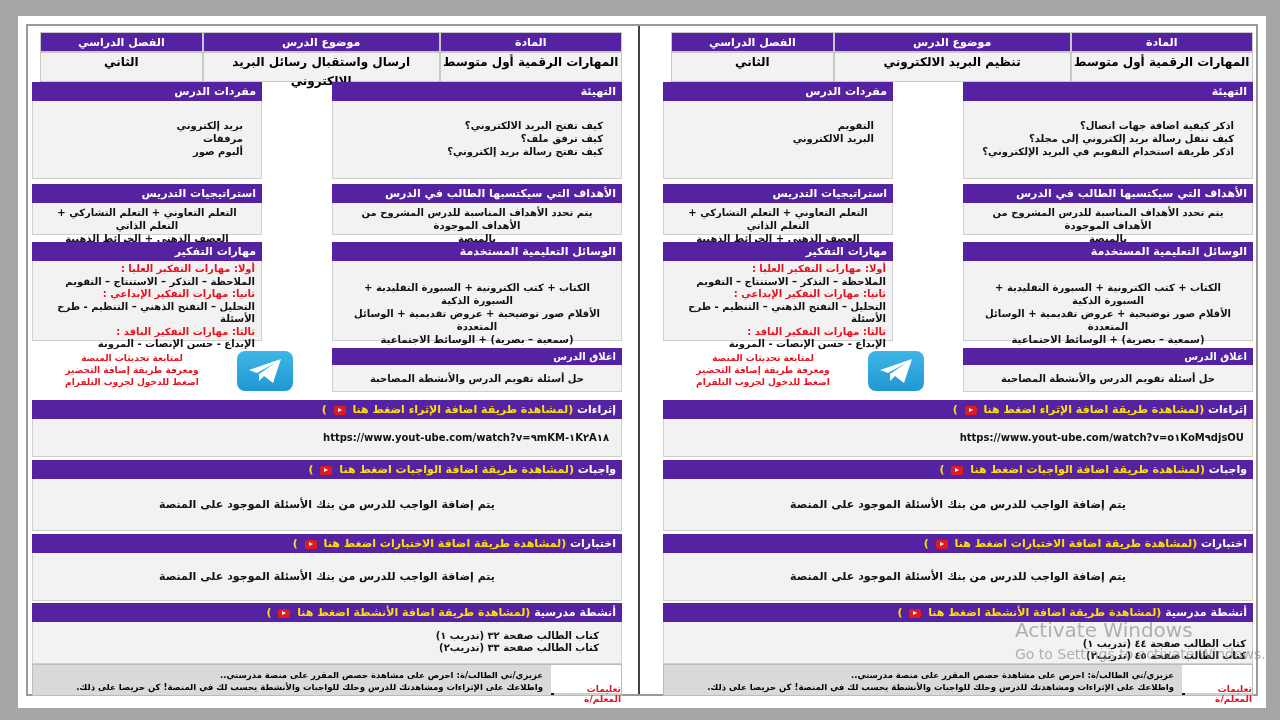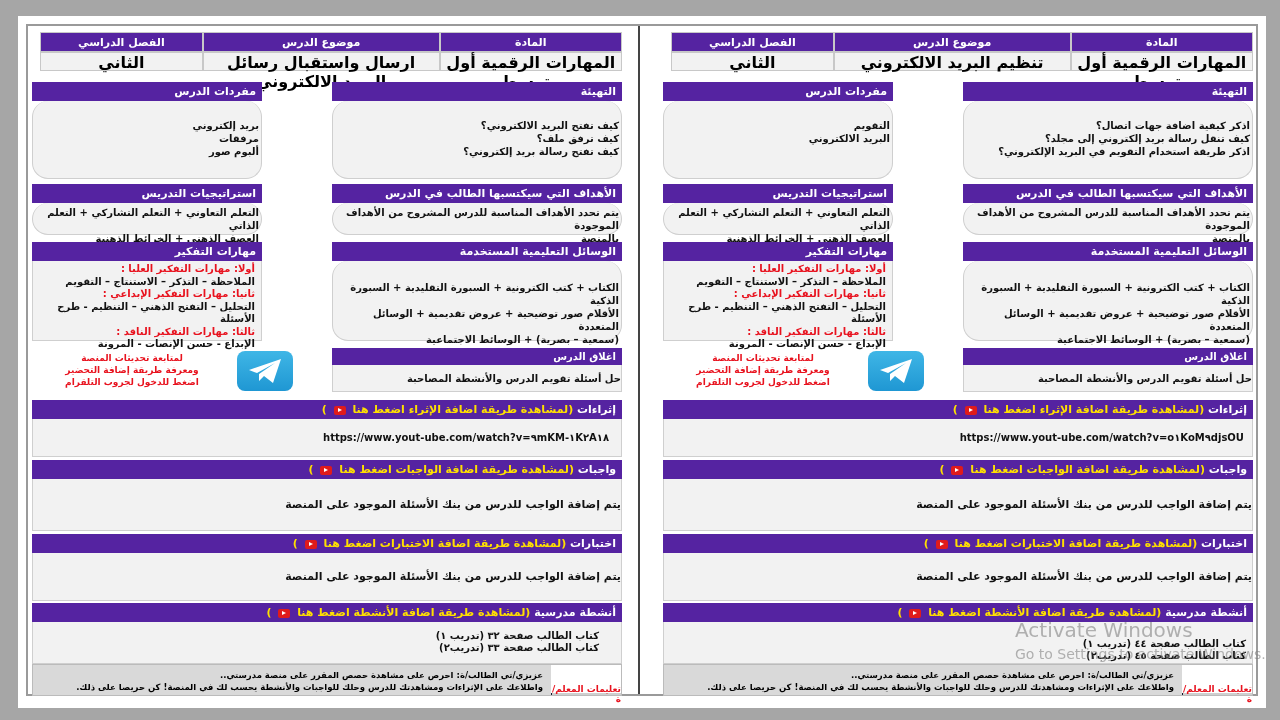--- a/index.html
+++ b/index.html
@@ -43,46 +43,46 @@
   .box {
     background: #f2f2f2; border: 1px solid #cfcfcf; border-top: none;
     font-size: 10px; font-weight: bold; color: #111;
   }
 
   
   .info { position: absolute; top: 0; left: 0; width: 590px; }
   .info .row { display: flex; }
   .info .cell { border: 1px solid #c8c8c8; text-align: center; }
   .info .h { background: #5523a1; color: #fff; font-size: 11px; font-weight: bold; height: 20px; line-height: 20px; }
-  .info .v { background: #f2f2f2; font-size: 16px; font-weight: bold; height: 19px; line-height: 19px; }
+  .info .v { background: #f2f2f2; font-size: 12px; font-weight: bold; height: 30px; line-height: 19px; }
   .c1 { width: 165px; margin-left: 8px; } .c2 { width: 240px; } .c3 { width: 185px; }
 
   .sec { position: absolute; }
   .col-r { right: 0; width: 290px; }
   .col-l { left: 0; width: 230px; }
   .full { left: 0; width: 590px; }
 
-  .content-lines { padding: 6px 2px; line-height: 13px; border-radius: 16px; }
-  .center { }
+  .content-lines { padding: 6px 18px; line-height: 13px; }
+  .center { text-align: center; }
   .red { color: #e8121e; }
 
   .telegram {
     position: absolute; width: 56px; height: 40px; border-radius: 8px;
     background: linear-gradient(#3fb6e6, #1f97d3);
   }
   .telegram svg { position: absolute; left: 10px; top: 6px; }
   .tg-text {
     position: absolute; color: #e8121e; font-size: 9px; font-weight: bold; text-align: center; line-height: 12px;
     width: 150px;
   }
 
   .instr {
     display: flex; height: 32px; border: 1px solid #bbb;
   }
-  .instr .lbl { width: 70px; background: #cfcfcf; color: #e8121e; font-size: 9px; font-weight: bold; display: flex; align-items: center; justify-content: center; border-left: 1px solid #0f172a; margin-top: 28px; }
+  .instr .lbl { width: 70px; background: #cfcfcf; color: #e8121e; font-size: 9px; font-weight: bold; display: flex; align-items: center; justify-content: center; border-left: 3px solid #0f172a; margin-top: 28px; }
   .instr .txt { flex: 1; background: #d9d9d9; font-size: 8.5px; font-weight: bold; padding: 4px 8px; line-height: 12px; }
 
   .watermark {
     position: absolute; left: 1015px; top: 618px; color: rgba(130,130,130,0.6);
     font-family: "DejaVu Sans", sans-serif; direction: ltr; white-space: nowrap;
   }
   .watermark .l1 { font-size: 20px; }
   .watermark .l2 { font-size: 14px; margin-top: 4px; }
 </style>
 </head>

